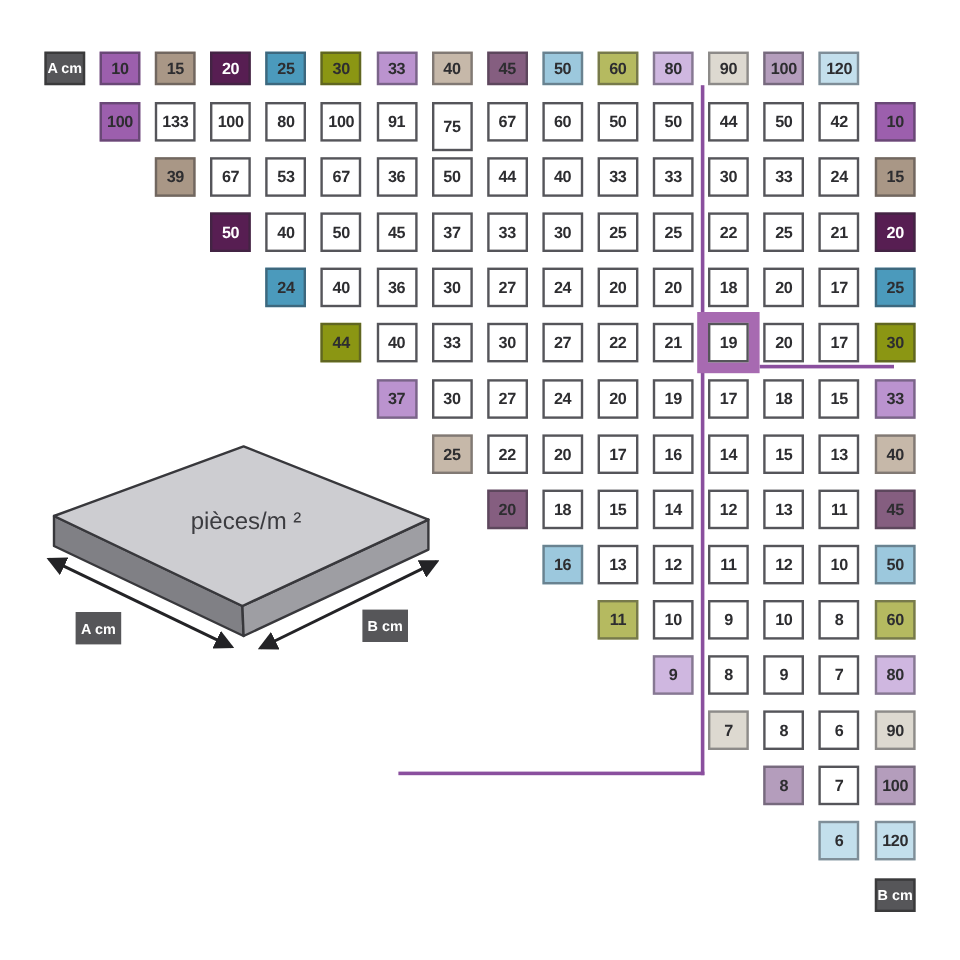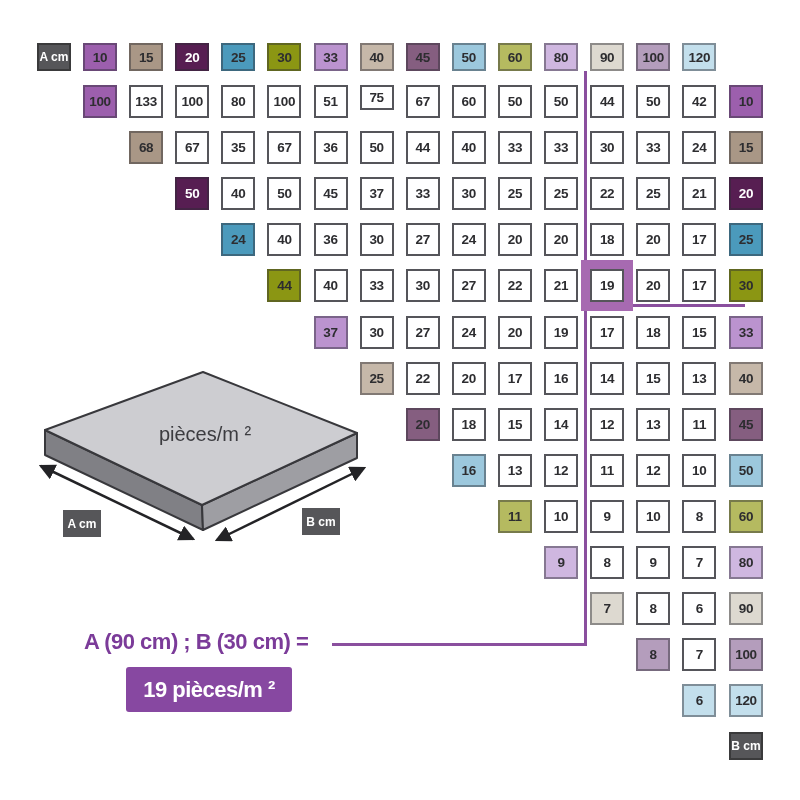--- a/index.html
+++ b/index.html
@@ -64,33 +64,33 @@
       <div class="cell colored" style="left: 497.9px; top: 43px; height: 28px; background: rgb(181, 186, 96); color: rgb(45, 45, 48);">60</div>
       <div class="cell colored" style="left: 544px; top: 43px; height: 28px; background: rgb(207, 183, 224); color: rgb(45, 45, 48);">80</div>
       <div class="cell colored" style="left: 590.1px; top: 43px; height: 28px; background: rgb(221, 217, 208); color: rgb(45, 45, 48);">90</div>
       <div class="cell colored" style="left: 636.2px; top: 43px; height: 28px; background: rgb(180, 157, 188); color: rgb(45, 45, 48);">100</div>
       <div class="cell colored" style="left: 682.3px; top: 43px; height: 28px; background: rgb(195, 223, 236); color: rgb(45, 45, 48);">120</div>
       <div class="cell colored" style="left: 83px; top: 85px; height: 33px; background: rgb(156, 95, 173); color: rgb(45, 45, 48);">100</div>
       <div class="cell" style="left: 129.1px; top: 85px; height: 33px;">133</div>
       <div class="cell" style="left: 175.2px; top: 85px; height: 33px;">100</div>
       <div class="cell" style="left: 221.3px; top: 85px; height: 33px;">80</div>
       <div class="cell" style="left: 267.4px; top: 85px; height: 33px;">100</div>
-      <div class="cell" style="left: 313.5px; top: 85px; height: 33px;">51</div>
-      <div class="cell" style="left: 359.6px; top: 85px; height: 25px;">75</div>
+      <div class="cell" style="left: 313.5px; top: 85px; height: 33px;">91</div>
+      <div class="cell" style="left: 359.6px; top: 85px; height: 41px;">75</div>
       <div class="cell" style="left: 405.7px; top: 85px; height: 33px;">67</div>
       <div class="cell" style="left: 451.8px; top: 85px; height: 33px;">60</div>
       <div class="cell" style="left: 497.9px; top: 85px; height: 33px;">50</div>
       <div class="cell" style="left: 544px; top: 85px; height: 33px;">50</div>
       <div class="cell" style="left: 590.1px; top: 85px; height: 33px;">44</div>
       <div class="cell" style="left: 636.2px; top: 85px; height: 33px;">50</div>
       <div class="cell" style="left: 682.3px; top: 85px; height: 33px;">42</div>
       <div class="cell colored" style="left: 729px; top: 85px; height: 33px; background: rgb(156, 95, 173); color: rgb(45, 45, 48);">10</div>
-      <div class="cell colored" style="left: 129.1px; top: 131.1px; height: 33px; background: rgb(169, 151, 134); color: rgb(45, 45, 48);">68</div>
+      <div class="cell colored" style="left: 129.1px; top: 131.1px; height: 33px; background: rgb(169, 151, 134); color: rgb(45, 45, 48);">39</div>
       <div class="cell" style="left: 175.2px; top: 131.1px; height: 33px;">67</div>
-      <div class="cell" style="left: 221.3px; top: 131.1px; height: 33px;">35</div>
+      <div class="cell" style="left: 221.3px; top: 131.1px; height: 33px;">53</div>
       <div class="cell" style="left: 267.4px; top: 131.1px; height: 33px;">67</div>
       <div class="cell" style="left: 313.5px; top: 131.1px; height: 33px;">36</div>
       <div class="cell" style="left: 359.6px; top: 131.1px; height: 33px;">50</div>
       <div class="cell" style="left: 405.7px; top: 131.1px; height: 33px;">44</div>
       <div class="cell" style="left: 451.8px; top: 131.1px; height: 33px;">40</div>
       <div class="cell" style="left: 497.9px; top: 131.1px; height: 33px;">33</div>
       <div class="cell" style="left: 544px; top: 131.1px; height: 33px;">33</div>
       <div class="cell" style="left: 590.1px; top: 131.1px; height: 33px;">30</div>
       <div class="cell" style="left: 636.2px; top: 131.1px; height: 33px;">33</div>
       <div class="cell" style="left: 682.3px; top: 131.1px; height: 33px;">24</div>
@@ -202,18 +202,14 @@
     <g stroke="#232326" stroke-width="2.5">
       <line x1="11" y1="108" x2="163" y2="181" marker-start="url(#ah)" marker-end="url(#ah)"></line>
       <line x1="187" y1="182" x2="334" y2="110" marker-start="url(#ah)" marker-end="url(#ah)"></line>
     </g>
     <rect x="33" y="152" width="38" height="27" fill="#565659"></rect>
     <text x="52" y="170" text-anchor="middle" font-size="12" font-weight="bold" fill="#ffffff">A cm</text>
     <rect x="272" y="150" width="38" height="27" fill="#565659"></rect>
     <text x="291" y="168" text-anchor="middle" font-size="12" font-weight="bold" fill="#ffffff">B cm</text>
   </svg>
 
-  <div id="equation">A (90 cm) ; B (30 cm) =</div>
-  <div id="answer-box">
-    <span>19 pièces/m ²</span>
-  </div>
 
 </div>
 
 </body></html>

